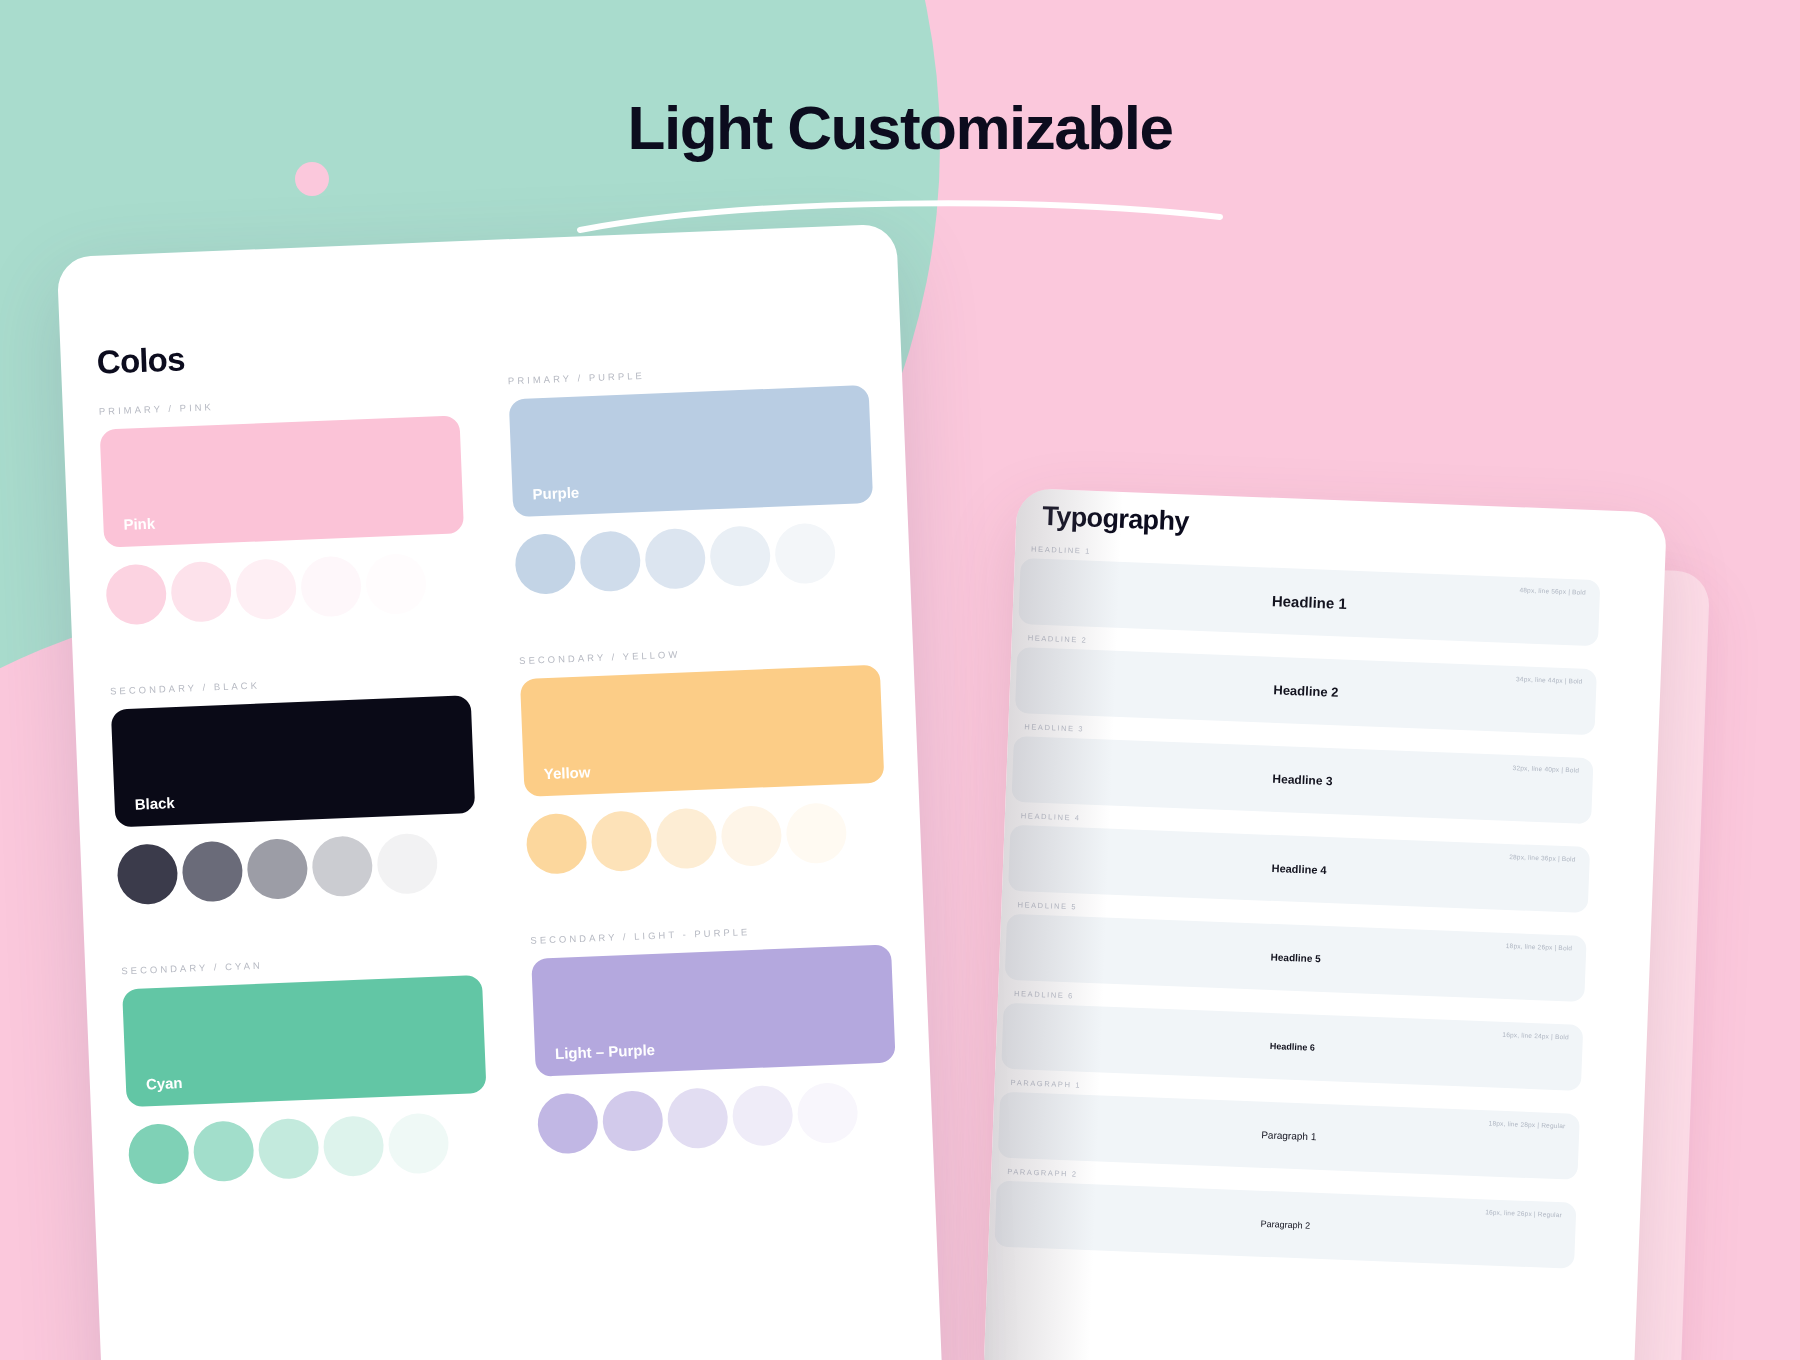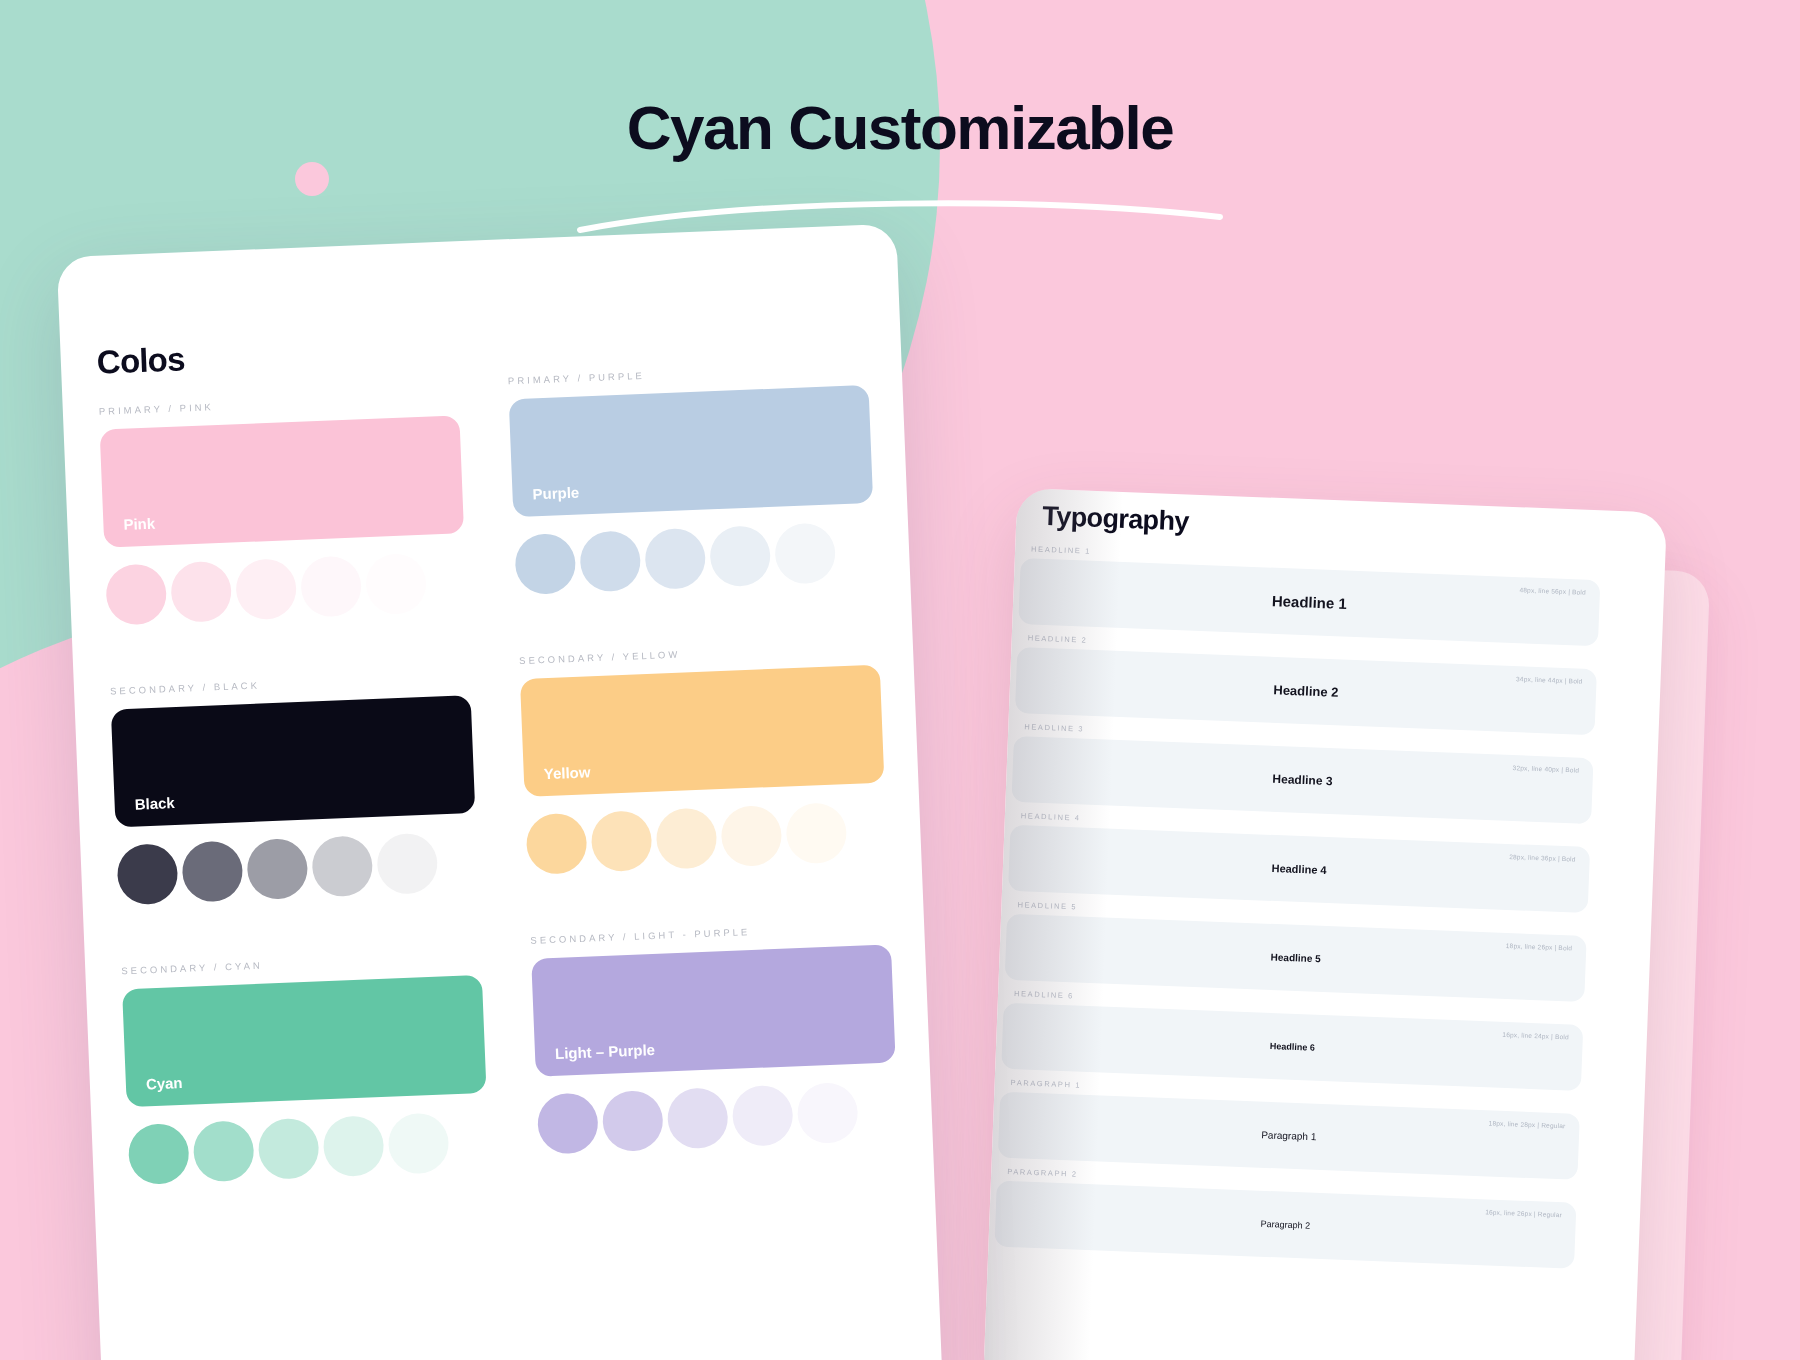--- a/index.html
+++ b/index.html
@@ -126,21 +126,21 @@
 </style>
 </head>
 <body>
 
 <div id="bg">
   <div class="blob-mint"></div>
   <div class="blob-pink-bottom"></div>
   <div class="blob-pink-dot"></div>
 </div>
 
-<div class="headline">Cyan Customizable</div>
+<div class="headline">Light Customizable</div>
 <svg class="swoosh" viewBox="0 0 650 40">
   <path d="M5 35 C 180 2, 470 2, 645 22" stroke="#FFFFFF" stroke-width="6" fill="none" stroke-linecap="round"></path>
 </svg>
 
 <div class="card card-ghost"></div>
 
 <div class="card card-typo">
   <div class="typo-inner">
     <div class="typo-title">Typography</div>
     <div class="typo-rows" id="typo-rows">

